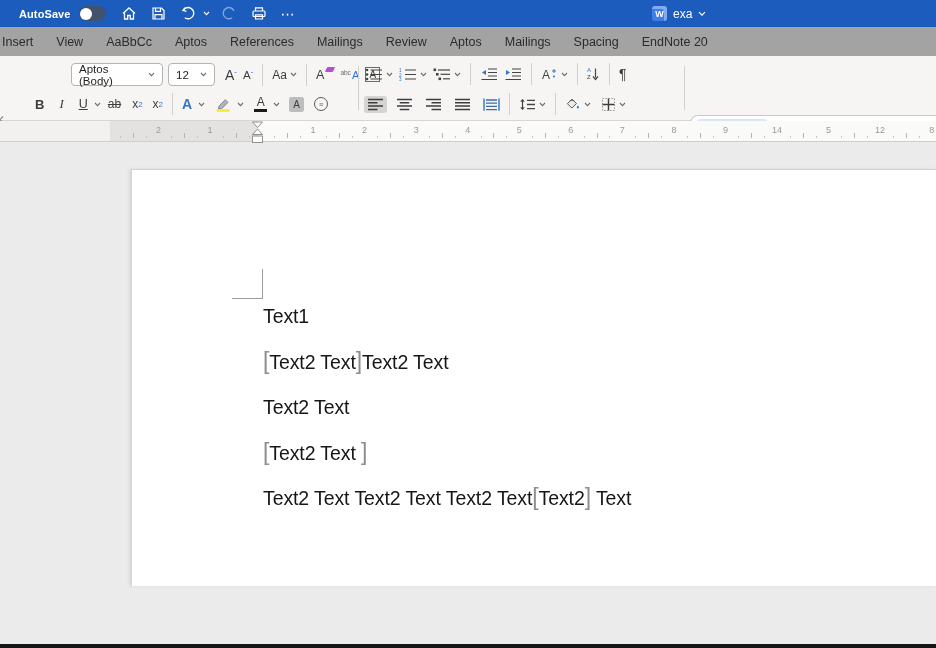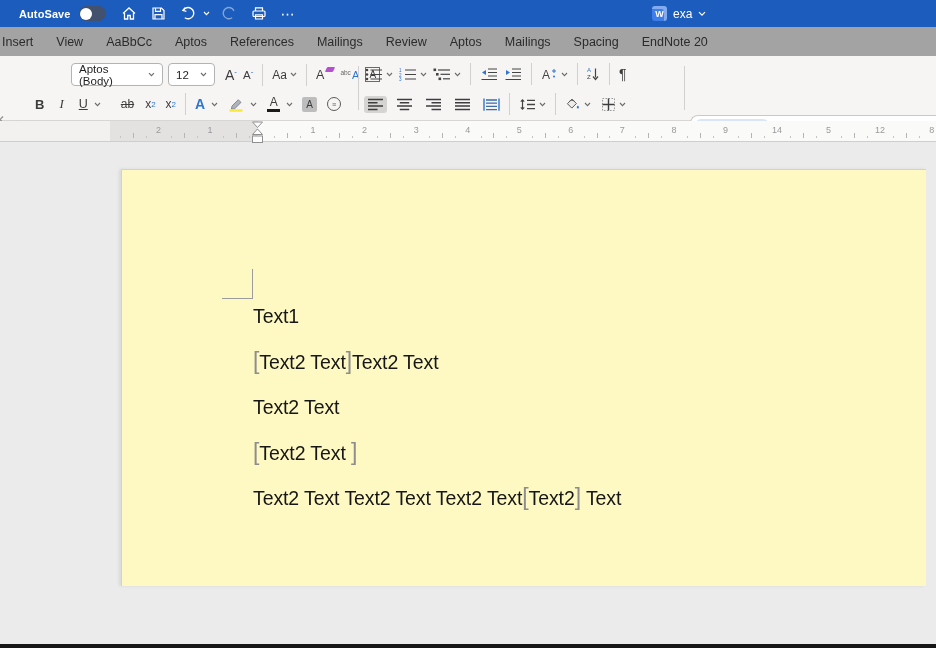--- a/index.html
+++ b/index.html
@@ -82,21 +82,21 @@
   #ruler .margin-zone{position:absolute;left:110px;top:0;width:148px;height:20px;background:#e4e2e1;}
   #ruler .text-zone{position:absolute;left:258px;top:0;right:0;height:20px;background:#fafaf9;}
   #ruler-ticks{position:absolute;inset:0;overflow:hidden;}
   .rnum{position:absolute;top:4px;transform:translateX(-50%);font-size:9px;color:#9a9a9a;}
   .tick{position:absolute;top:12px;width:1px;height:5px;background:#b5b5b5;}
   .tickdot{position:absolute;top:15px;width:1px;height:2px;background:#c4c4c4;}
   #indent-marker{position:absolute;left:250px;top:0;z-index:5;}
 
   
   #docarea{position:absolute;top:142px;left:0;width:936px;height:506px;background:#ebebeb;}
-  #page{position:absolute;left:121px;top:27px;width:805px;height:417px;background:#fef9c3;
+  #page{position:absolute;left:131px;top:27px;width:805px;height:417px;background:#ffffff;
     border-left:1px solid #d2d2d2;border-top:1px solid #d2d2d2;box-shadow:-2px 0 3px rgba(0,0,0,.08);}
   .cm{position:absolute;background:#9b9b9b;}
   .doc-line{position:absolute;left:131px;font-size:19.5px;color:#161616;white-space:pre;letter-spacing:-.1px;line-height:24px;}
   .br{color:#8d8d8d;font-size:23px;line-height:19px;font-weight:400;}
 
   #bottom-strip{position:absolute;bottom:0;left:0;width:936px;height:4px;background:#161616;z-index:60;}
 
   
   #cut-icons{position:absolute;left:-6px;top:58px;width:22px;display:flex;flex-direction:column;gap:4px;align-items:flex-start;}
   #ribbon .leftsep{position:absolute;left:18px;top:64px;height:46px;width:1px;background:#d2d0cf;}
@@ -232,21 +232,21 @@
 
   <div class="rrow" style="left:32px;top:37px;">
     <div class="rbtn bi-b">B</div>
     <div class="rbtn bi-i" style="margin-left:9px">I</div>
     <div class="rbtn bi-u" style="margin-left:9px">U</div>
     <div class="rbtn" style="padding-left:0">
       <svg class="chev" width="7" height="5" viewBox="0 0 7 5">
           <path d="M1 1l2.5 2.6L6 1" fill="none" stroke="#6b6b6b" stroke-width="1.1"></path>
         </svg>
       </div>
-    <div class="rbtn bi-s" style="margin-left:14px">ab</div>
+    <div class="rbtn bi-s" style="margin-left:1px">ab</div>
     <div class="rbtn subsup" style="margin-left:5px">
         <span>x</span>
         <sub>2</sub>
       </div>
     <div class="rbtn subsup" style="margin-left:4px">
         <span>x</span>
         <sup>2</sup>
       </div>
     <div class="sep"></div>
     <div class="rbtn fx-a">A</div>

